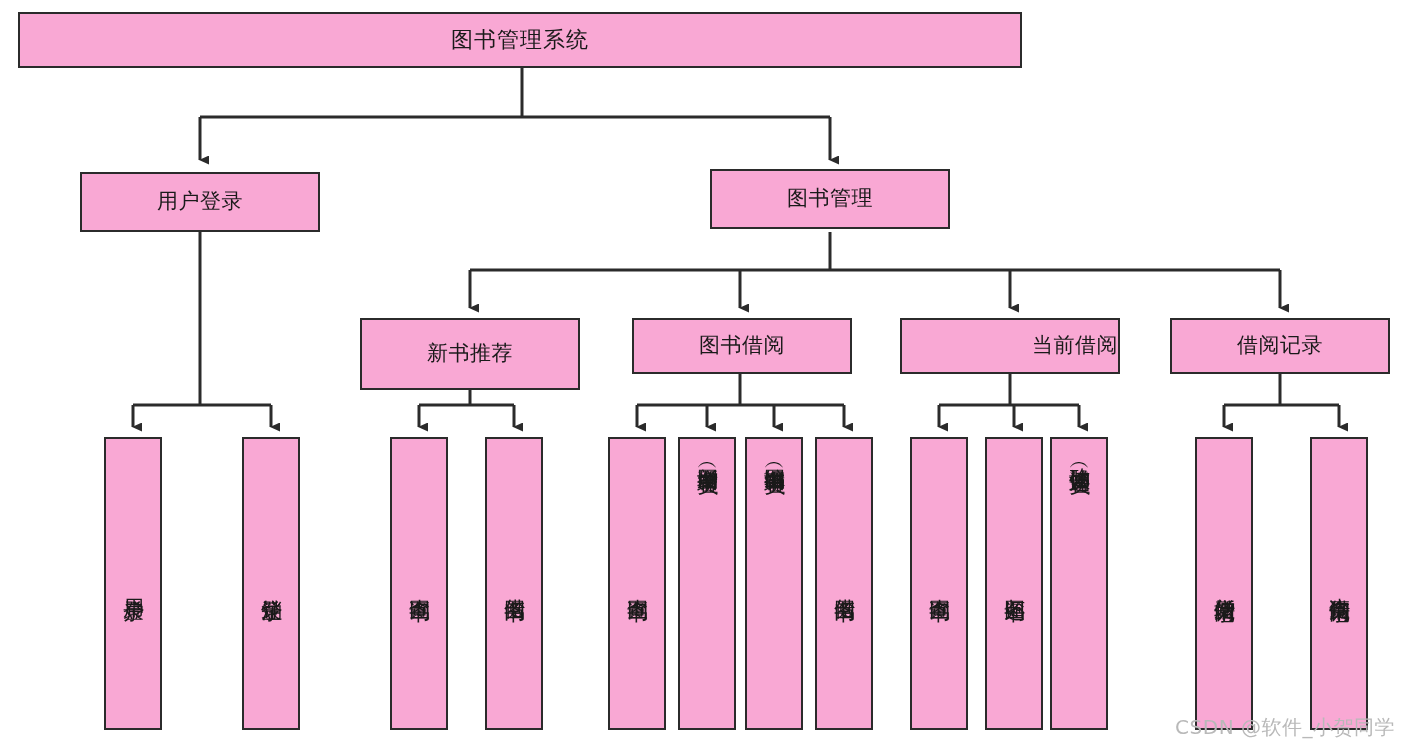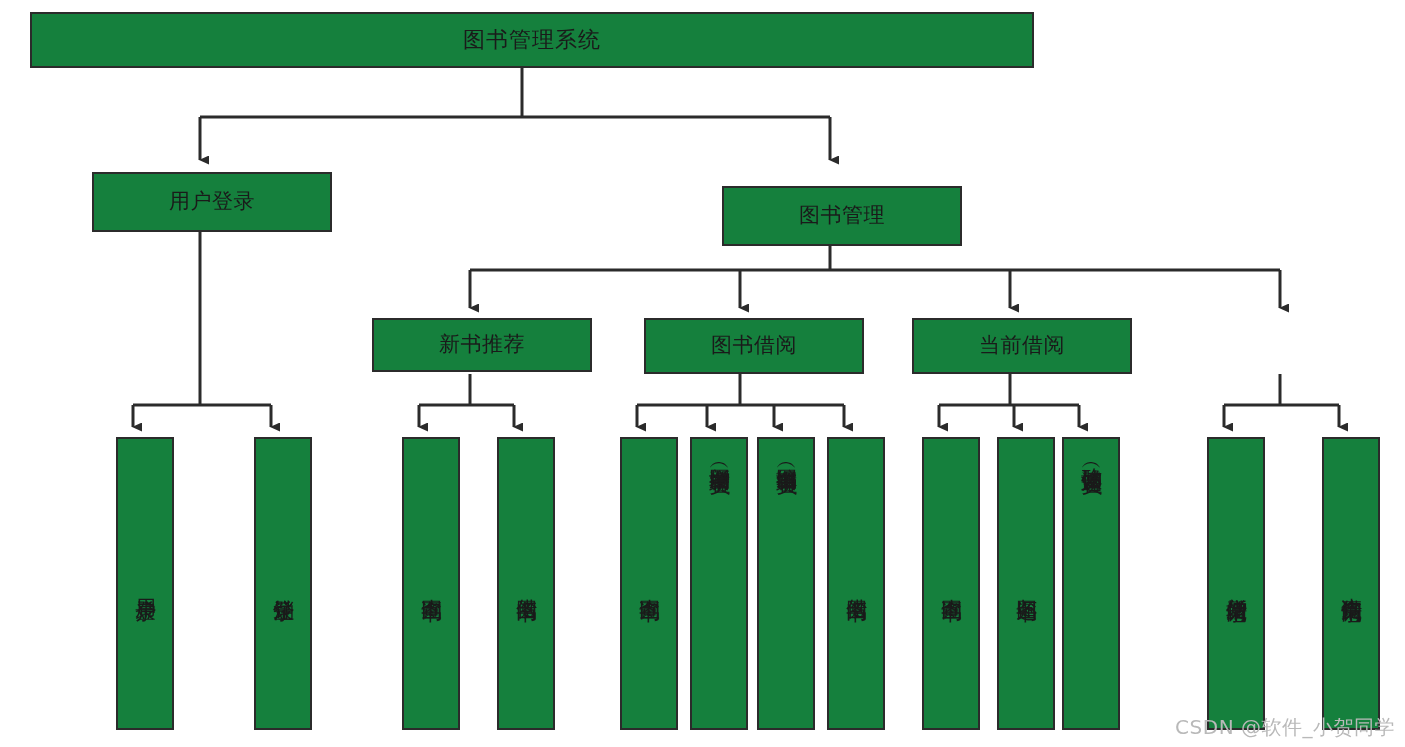--- a/index.html
+++ b/index.html
@@ -21,27 +21,26 @@
   #diagram-svg {
     position: absolute;
     left: 0;
     top: 0;
     width: 1405px;
     height: 747px;
   }
   .node {
     position: absolute;
     box-sizing: border-box;
-    background: #15803d;
+    background: #f9a8d4;
     border: 2px solid #2b2b2b;
     display: flex;
     align-items: center;
     justify-content: center;
     color: #1a1a1a;
-    margin-left: 12px;
   }
   .node-h .node-label {
     font-size: 21px;
     line-height: 1.1;
     letter-spacing: 0.5px;
     white-space: nowrap;
   }
   .node-root .node-label {
     font-size: 22px;
     letter-spacing: 1px;
@@ -131,32 +130,35 @@
     </g>
   </svg>
 
   <div class="node node-h node-root" style="left:18px; top:12px; width:1004px; height:56px;">
     <span class="node-label">图书管理系统</span>
   </div>
 
   <div class="node node-h" style="left:80px; top:172px; width:240px; height:60px;">
     <span class="node-label">用户登录</span>
   </div>
-  <div class="node node-h" style="left:710px; top:186px; width:240px; height:60px;">
+  <div class="node node-h" style="left:710px; top:169px; width:240px; height:60px;">
     <span class="node-label">图书管理</span>
   </div>
 
-  <div class="node node-h" style="left:360px; top:318px; width:220px; height:54px;">
+  <div class="node node-h" style="left:360px; top:318px; width:220px; height:72px;">
     <span class="node-label">新书推荐</span>
   </div>
   <div class="node node-h" style="left:632px; top:318px; width:220px; height:56px;">
     <span class="node-label">图书借阅</span>
   </div>
-  <div class="node node-h" style="left:900px; top:318px; width:220px; height:56px;">
+  <div class="node node-h" style="left:900px; top:318px; width:220px; height:56px;justify-content:flex-end;">
     <span class="node-label">当前借阅</span>
+  </div>
+  <div class="node node-h" style="left:1170px; top:318px; width:220px; height:56px;">
+    <span class="node-label">借阅记录</span>
   </div>
 
   <div class="node node-v node-v-mid" style="left:104px; top:437px; width:58px; height:293px;">
     <span class="node-label">用户登录</span>
   </div>
   <div class="node node-v node-v-mid" style="left:242px; top:437px; width:58px; height:293px;">
     <span class="node-label">注销登录</span>
   </div>
 
   <div class="node node-v node-v-mid" style="left:390px; top:437px; width:58px; height:293px;">

